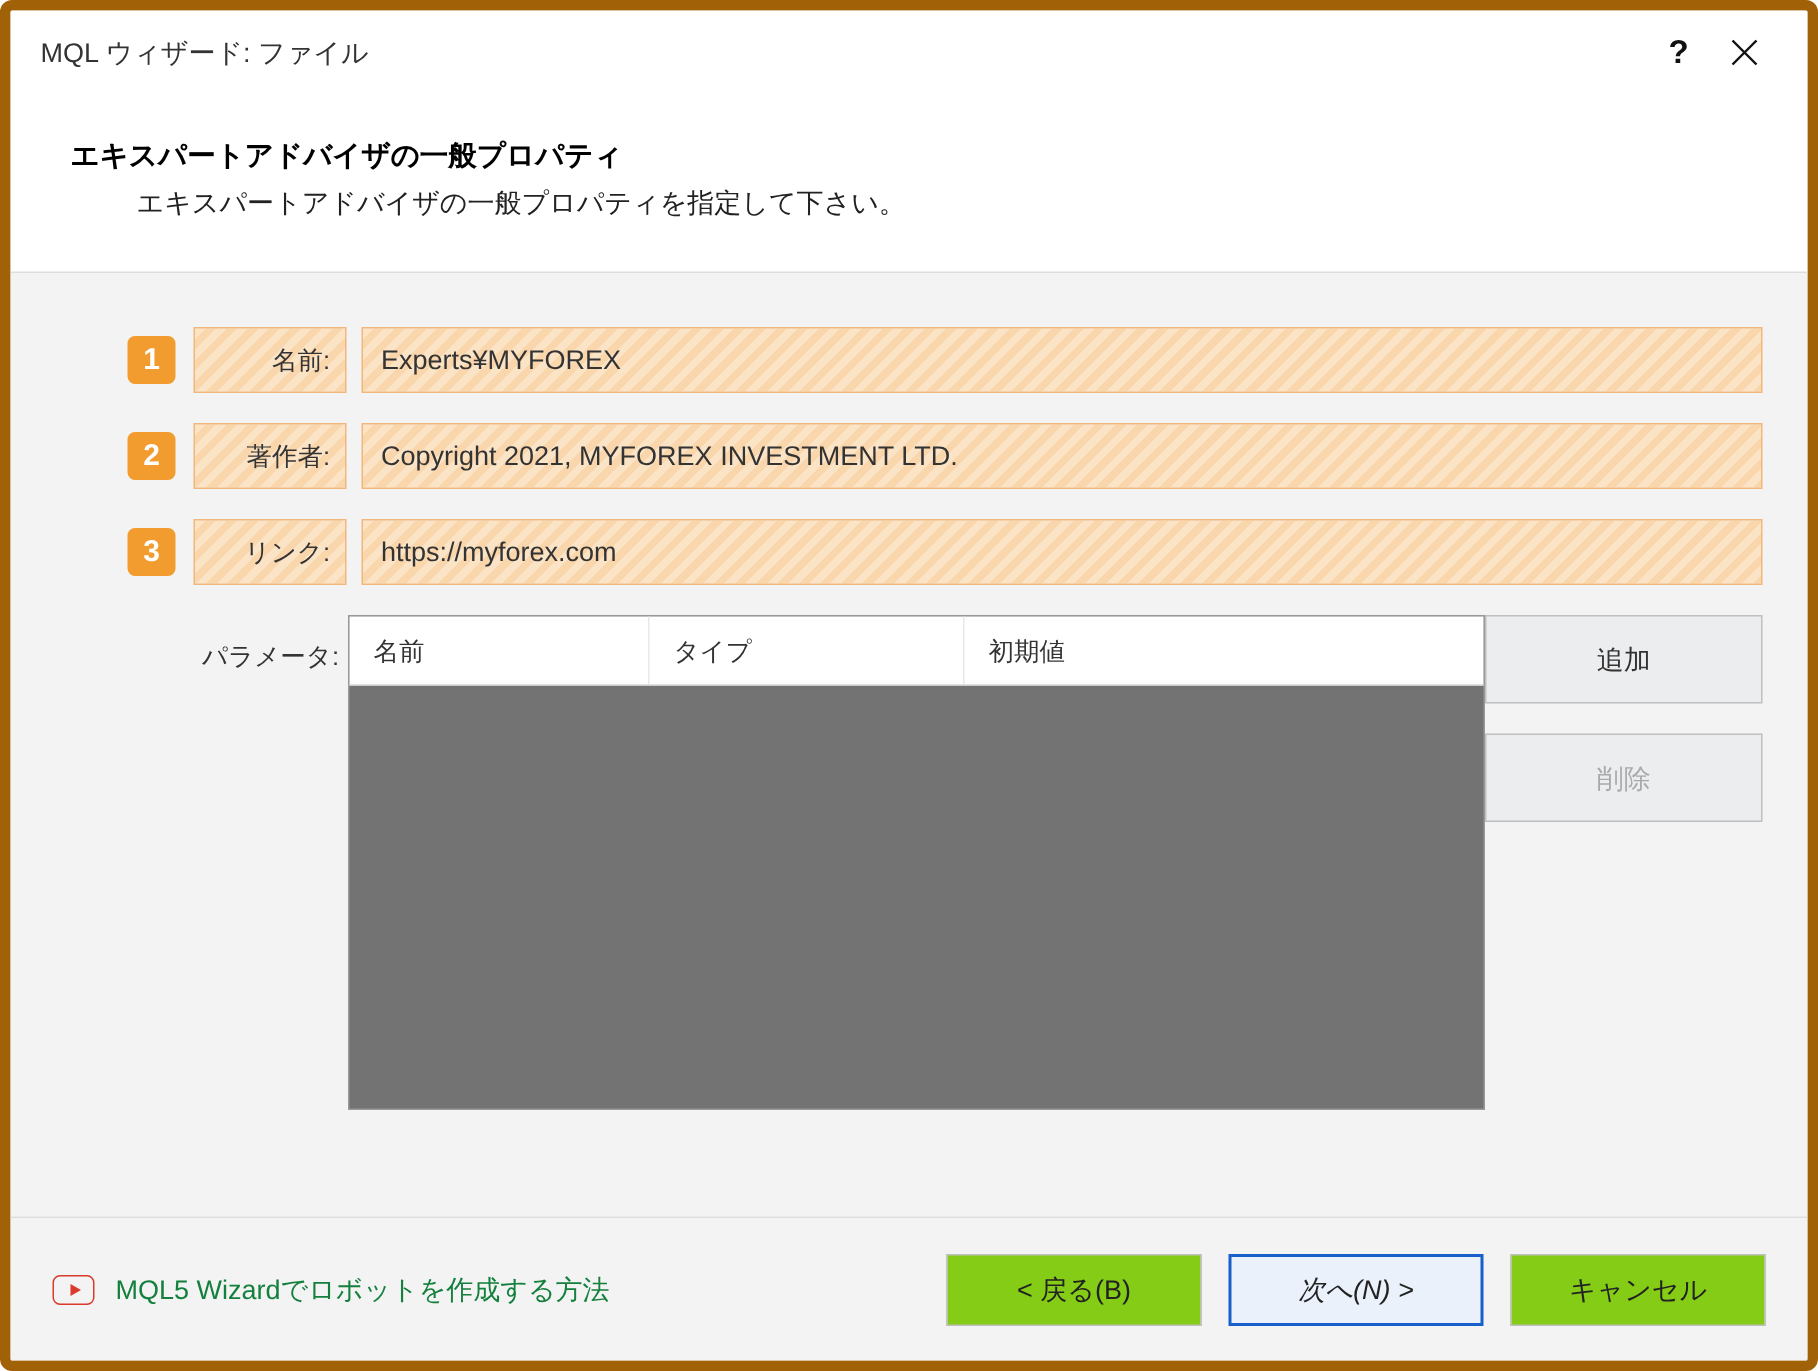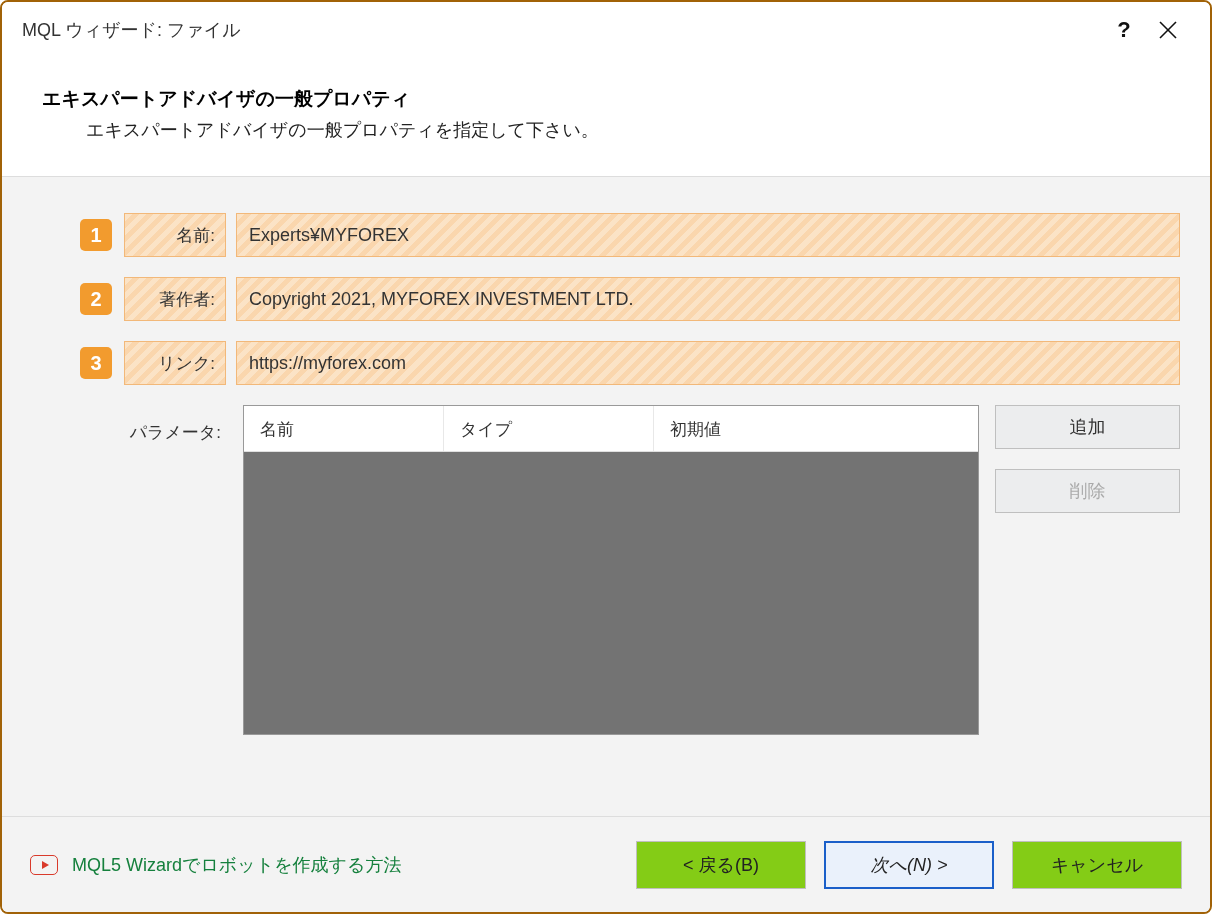--- a/index.html
+++ b/index.html
@@ -6,21 +6,21 @@
   body {
     margin: 0;
     font-family: "Yu Gothic UI", "Meiryo", "Segoe UI", sans-serif;
     font-size: 15px;
     background: #fff;
     color: #000;
   }
   .window {
     width: 1212px;
     height: 914px;
-    border: 2px solid #a16207;
+    border: 7px solid #a16207;
     border-radius: 8px;
     display: flex;
     flex-direction: column;
     overflow: hidden;
     background: #fff;
   }
   .titlebar {
     height: 56px;
     display: flex;
     align-items: center;
@@ -107,21 +107,20 @@
     border: 1px solid #f2b879;
     background: repeating-linear-gradient(135deg, #fbe3c6 0 5px, #fad6ad 5px 10px);
     padding: 0 12px;
     font-size: 18px;
     display: flex;
     align-items: center;
     color: #333;
   }
   .params-row {
     display: flex;
-    gap: 16px;
     margin-top: 2px;
   }
   .params-label {
     width: 195px;
     text-align: right;
     padding-right: 6px;
     padding-top: 16px;
     font-size: 17px;
     color: #333;
     flex-shrink: 0;
@@ -150,21 +149,21 @@
   .col1 { width: 200px; }
   .col2 { width: 210px; }
   .params-side {
     width: 185px;
     flex-shrink: 0;
     display: flex;
     flex-direction: column;
     gap: 20px;
   }
   .side-btn {
-    height: 44px;
+    height: 59px;
     border: 1px solid #bfbfbf;
     background: #ecedee;
     font-size: 18px;
     display: flex;
     align-items: center;
     justify-content: center;
     cursor: pointer;
     color: #333;
   }
   .side-btn.disabled {

